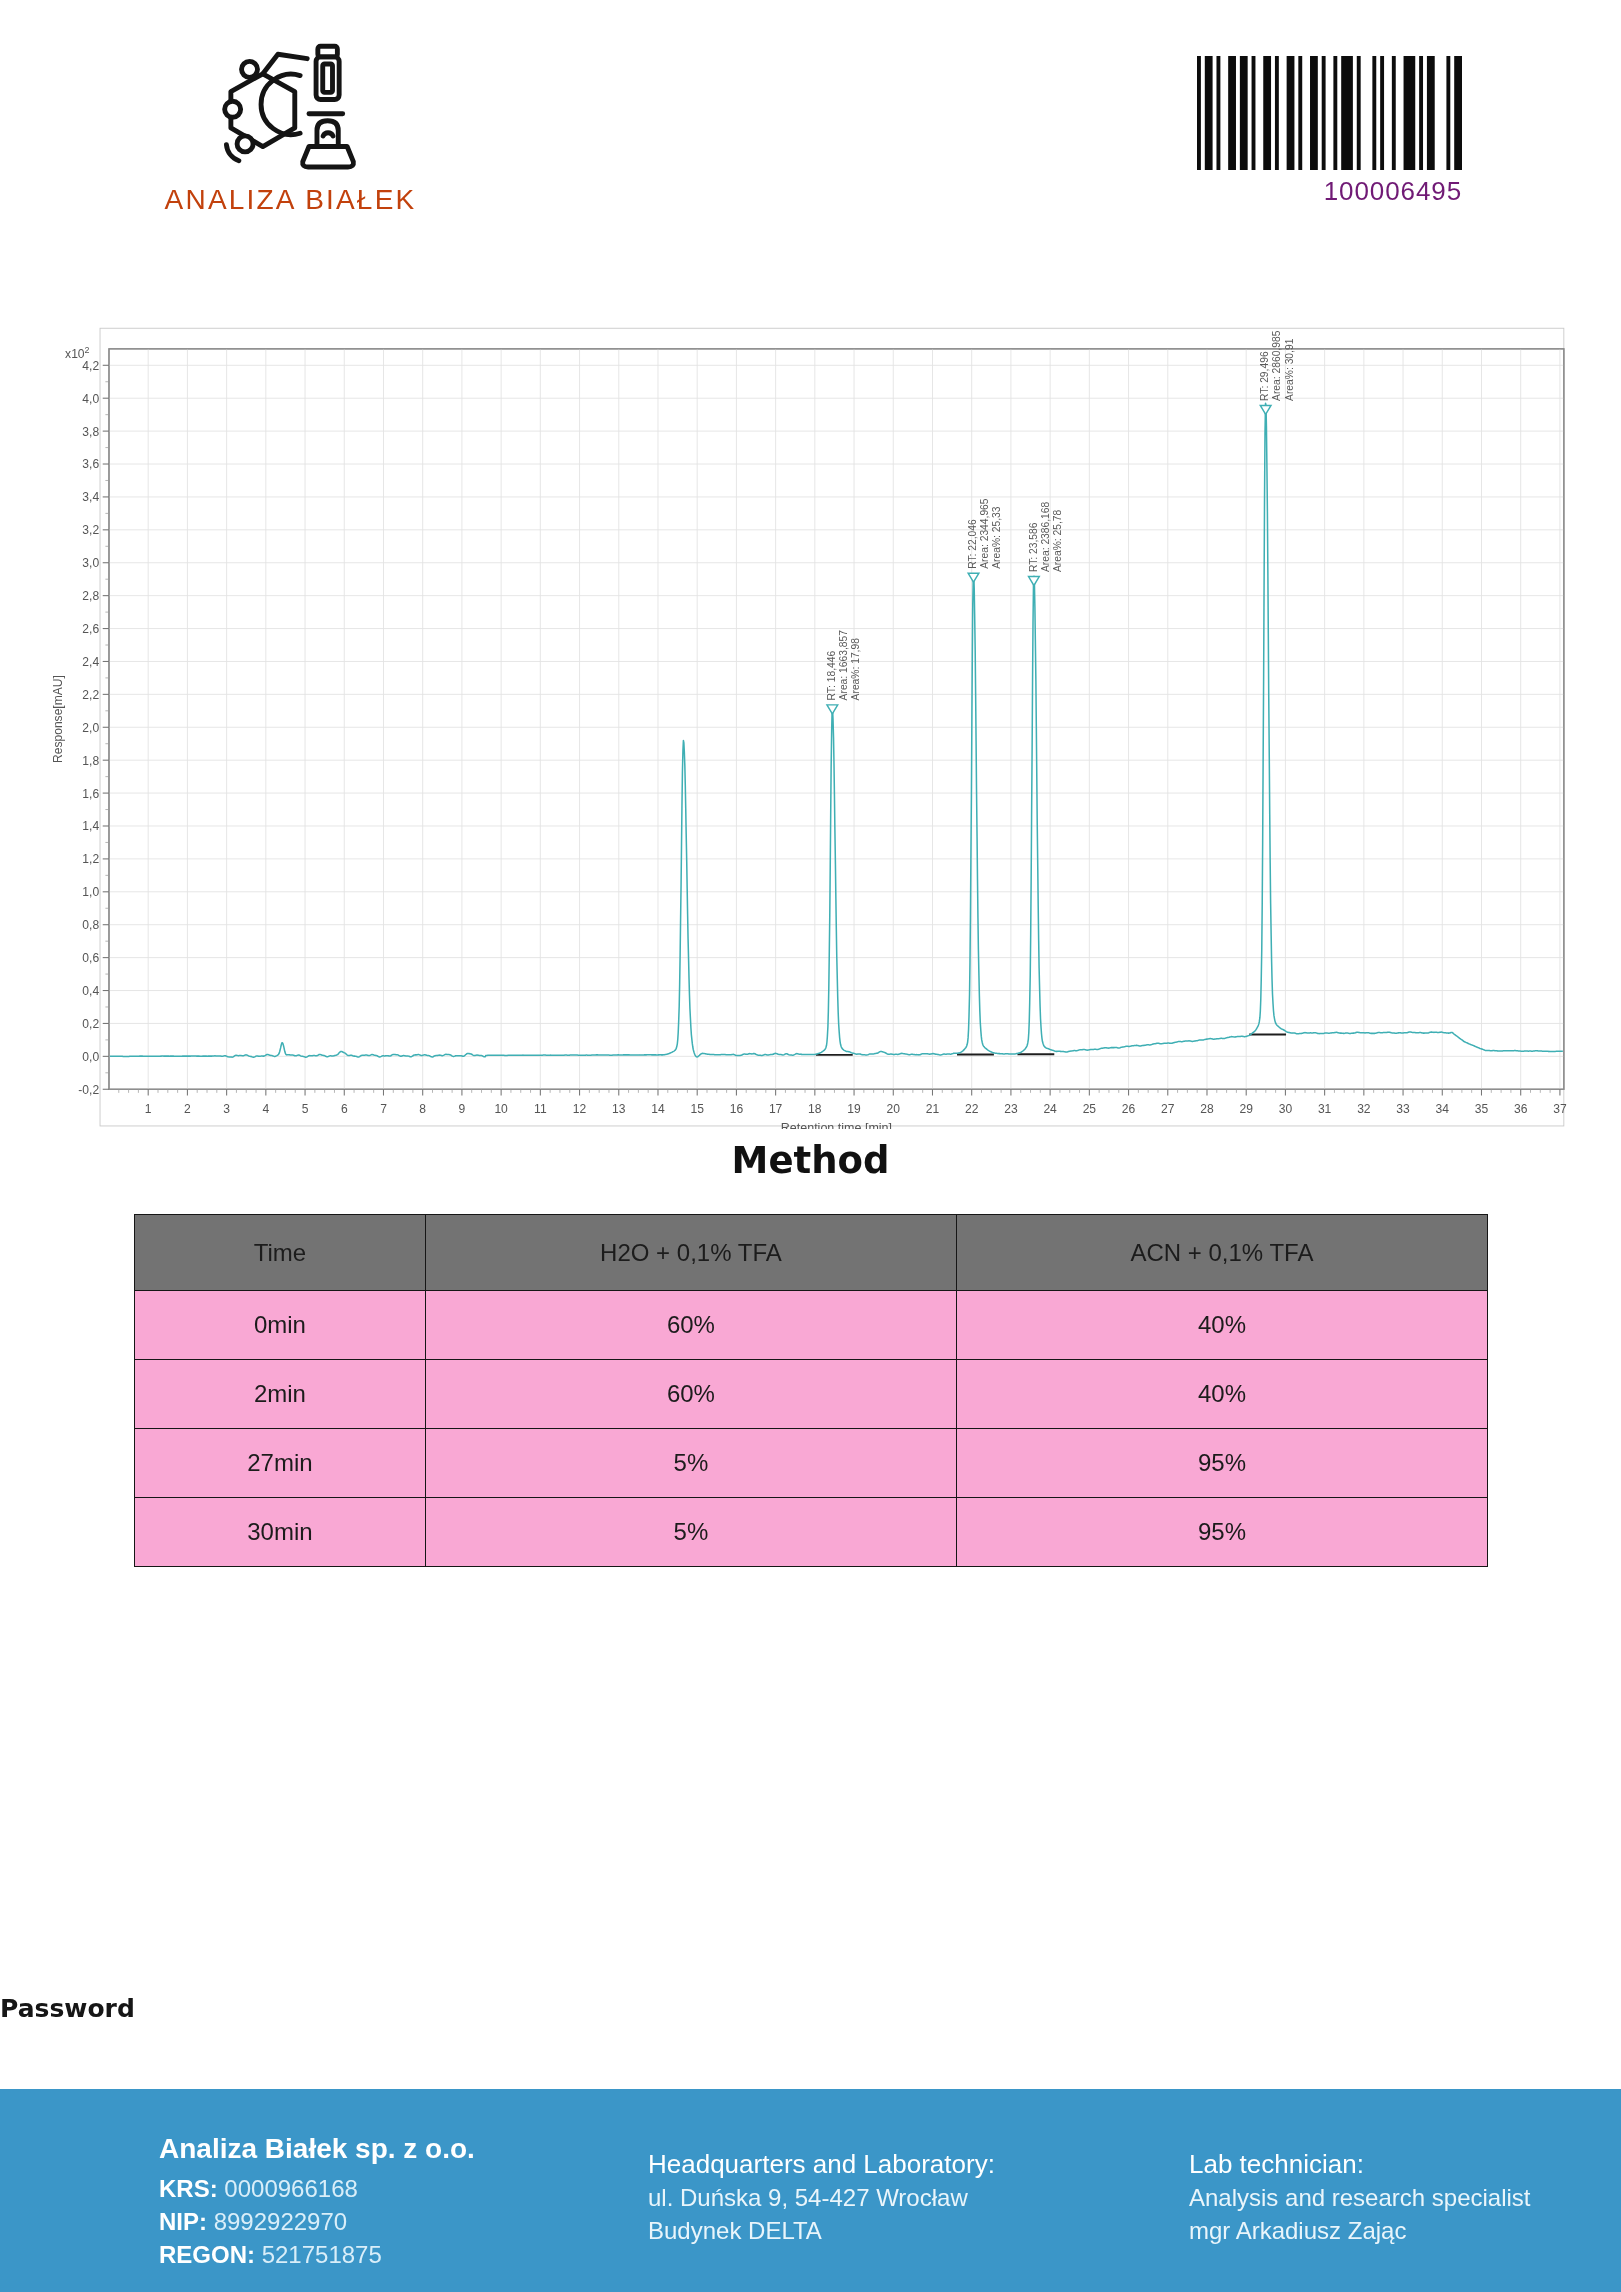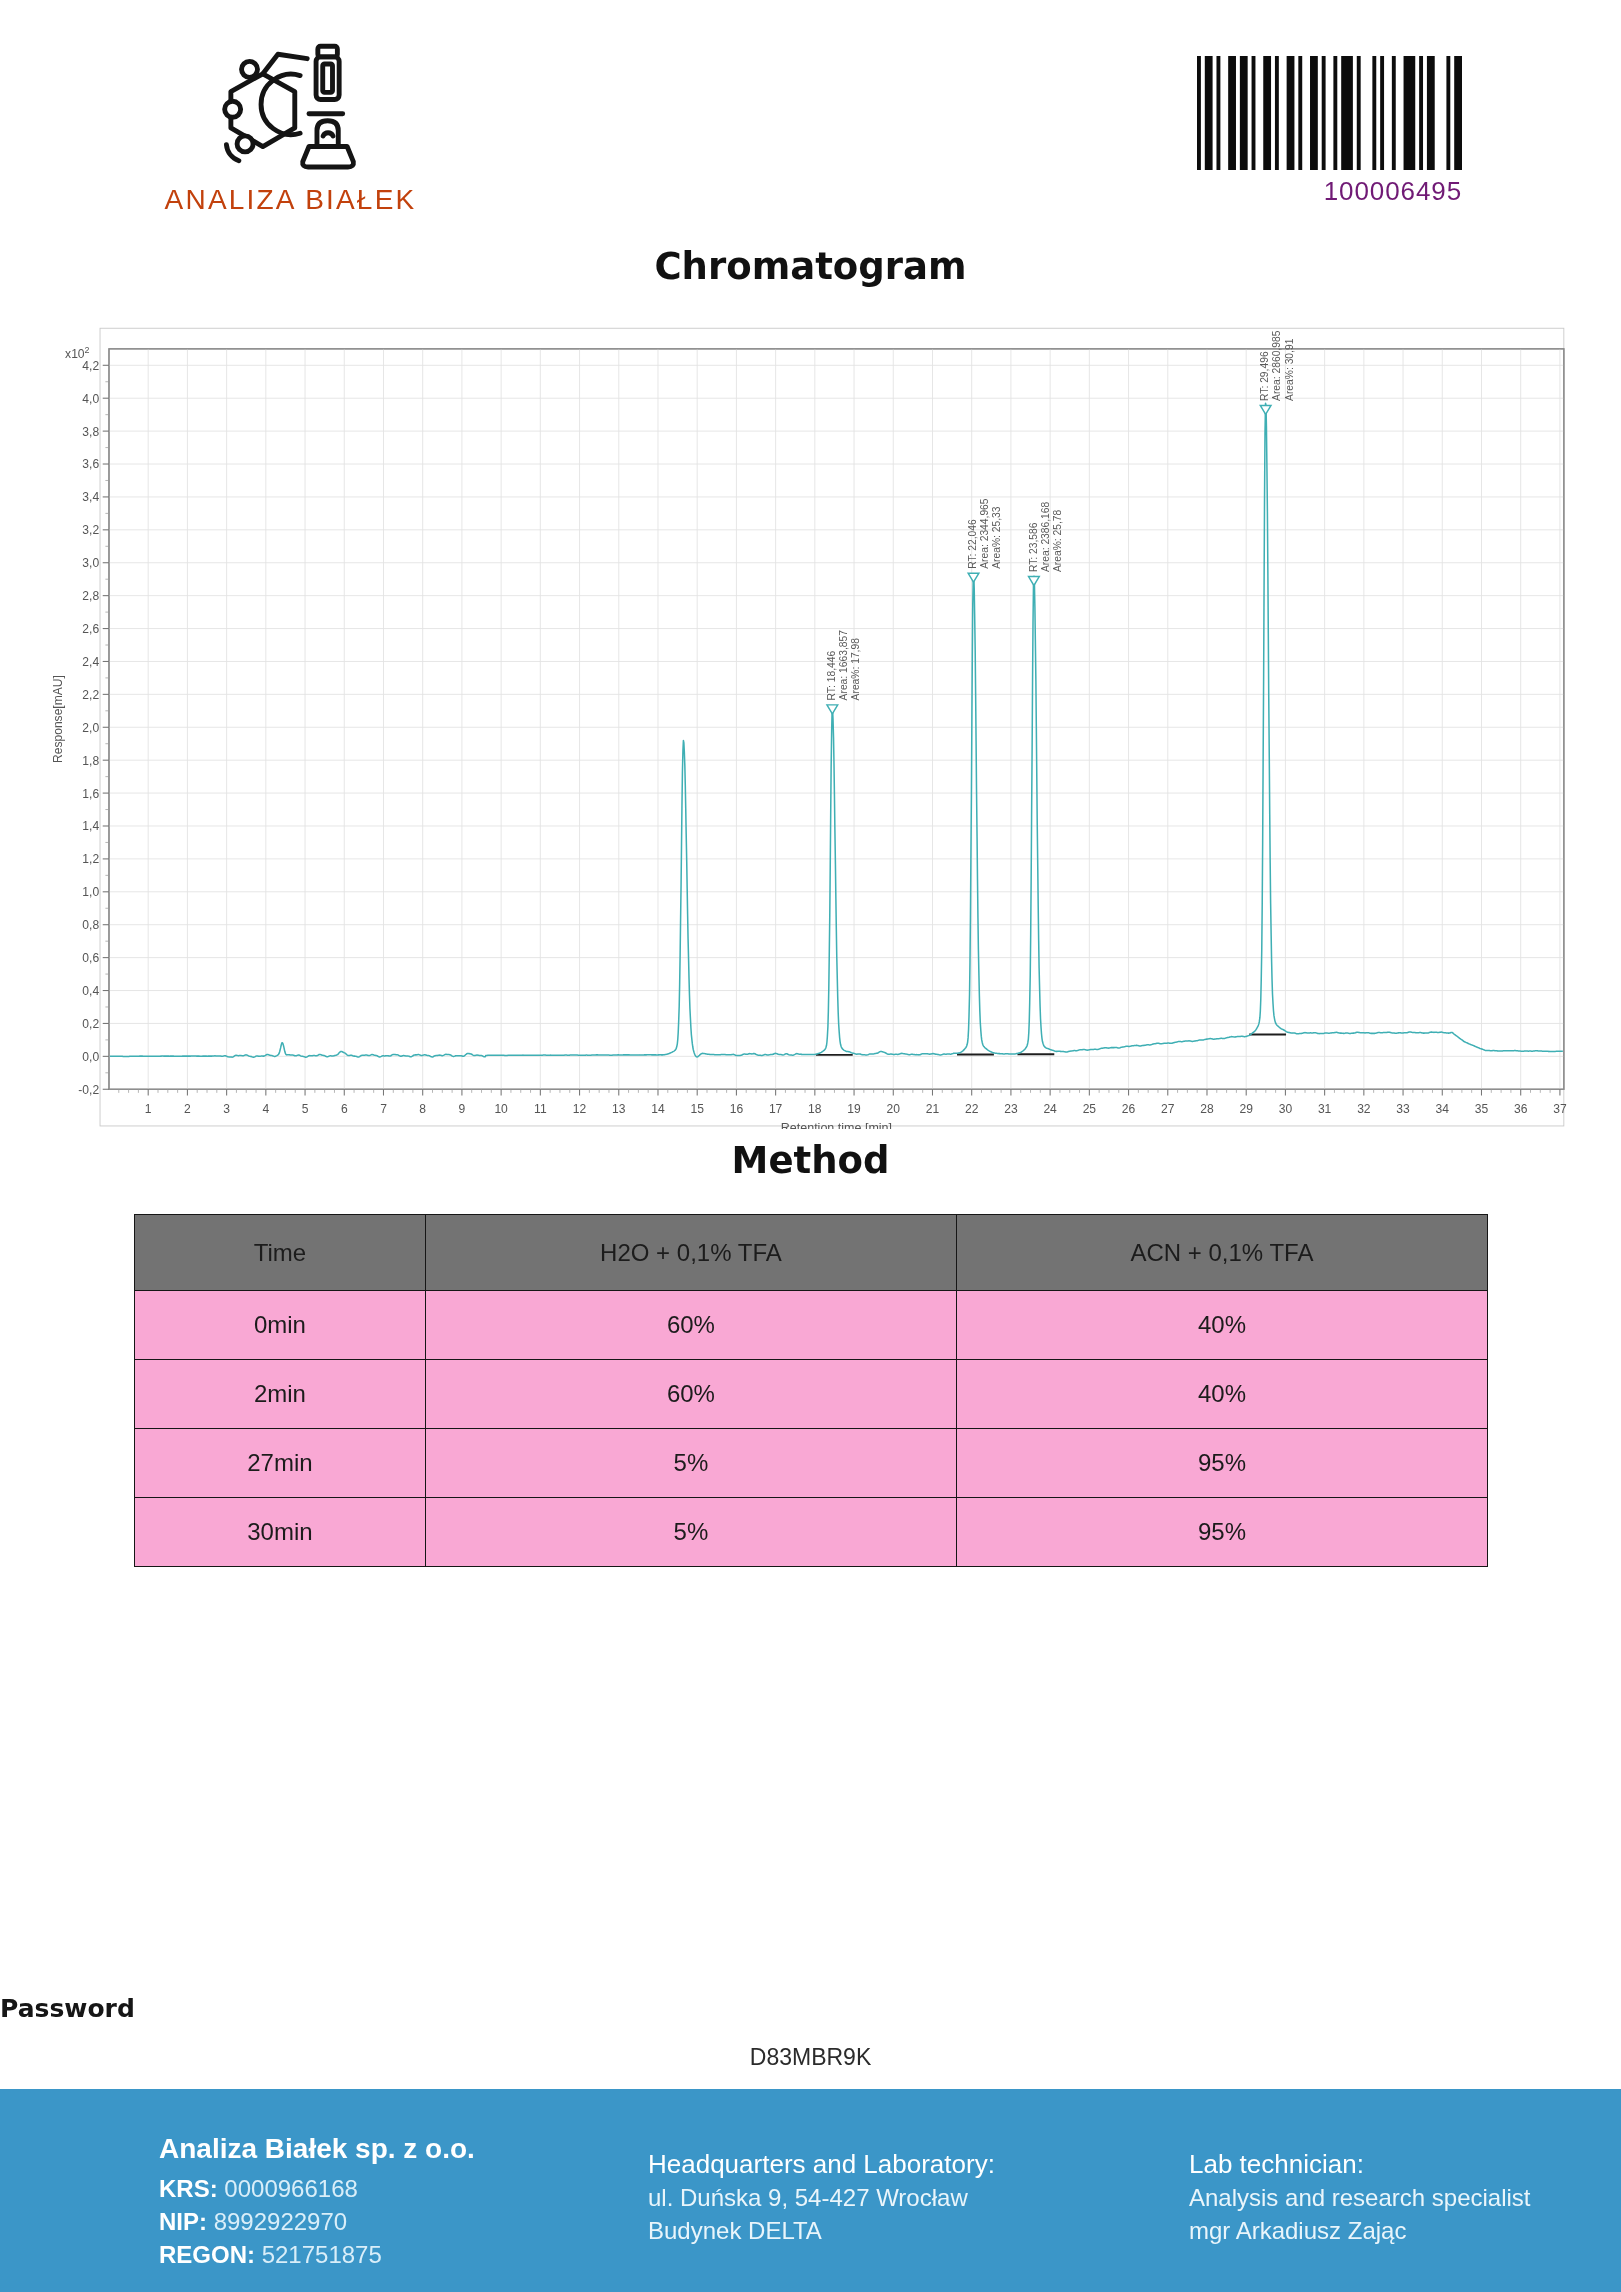--- a/index.html
+++ b/index.html
@@ -95,21 +95,20 @@
       <rect x="204.59" y="0" width="4.35" height="127" fill="#0c0c0c"></rect>
       <rect x="217.65" y="0" width="4.35" height="127" fill="#0c0c0c"></rect>
       <rect x="230.71" y="0" width="13.06" height="127" fill="#0c0c0c"></rect>
       <rect x="248.12" y="0" width="4.35" height="127" fill="#0c0c0c"></rect>
       <rect x="256.82" y="0" width="8.71" height="127" fill="#0c0c0c"></rect>
       <rect x="278.59" y="0" width="4.35" height="127" fill="#0c0c0c"></rect>
       <rect x="287.29" y="0" width="8.71" height="127" fill="#0c0c0c"></rect>
     </svg>
   <div class="barcode-number">100006495</div>
 
-  <div class="doc-title t-chrom">Chromatogram</div>
   <div class="chart-wrap">
     <svg id="chart-svg" width="1522" height="802" viewBox="0 0 1700 895">
         <rect x="57" y="1" width="1635" height="891" fill="none" stroke="#c9c9c9" stroke-width="1"></rect>
         <rect x="67" y="24" width="1625" height="827" fill="#ffffff" stroke="#8c8c8c" stroke-width="1.4"></rect>
         <line x1="67" y1="814.2444444444444" x2="1692" y2="814.2444444444444" stroke="#e3e3e3" stroke-width="1"></line>
         <line x1="67" y1="777.4888888888888" x2="1692" y2="777.4888888888888" stroke="#e3e3e3" stroke-width="1"></line>
         <line x1="67" y1="740.7333333333333" x2="1692" y2="740.7333333333333" stroke="#e3e3e3" stroke-width="1"></line>
         <line x1="67" y1="703.9777777777778" x2="1692" y2="703.9777777777778" stroke="#e3e3e3" stroke-width="1"></line>
         <line x1="67" y1="667.2222222222222" x2="1692" y2="667.2222222222222" stroke="#e3e3e3" stroke-width="1"></line>
         <line x1="67" y1="630.4666666666667" x2="1692" y2="630.4666666666667" stroke="#e3e3e3" stroke-width="1"></line>
@@ -487,21 +486,20 @@
     </tr>
     <tr>
       <td>30min</td>
       <td>5%</td>
       <td>95%</td>
     </tr>
   </tbody>
     </table>
 
   <div class="pw-label">Password</div>
-  <div class="pw-value">D83MBR9K</div>
 
   <div class="footer">
     <div class="col col-company">
       <div class="name">Analiza Białek sp. z o.o.</div>
       <div><span class="lbl">KRS:</span> <span class="val">0000966168</span></div>
       <div><span class="lbl">NIP:</span> <span class="val">8992922970</span></div>
       <div><span class="lbl">REGON:</span> <span class="val">521751875</span></div>
     </div>
     <div class="col col-hq">
       <div class="head">Headquarters and Laboratory:</div>

